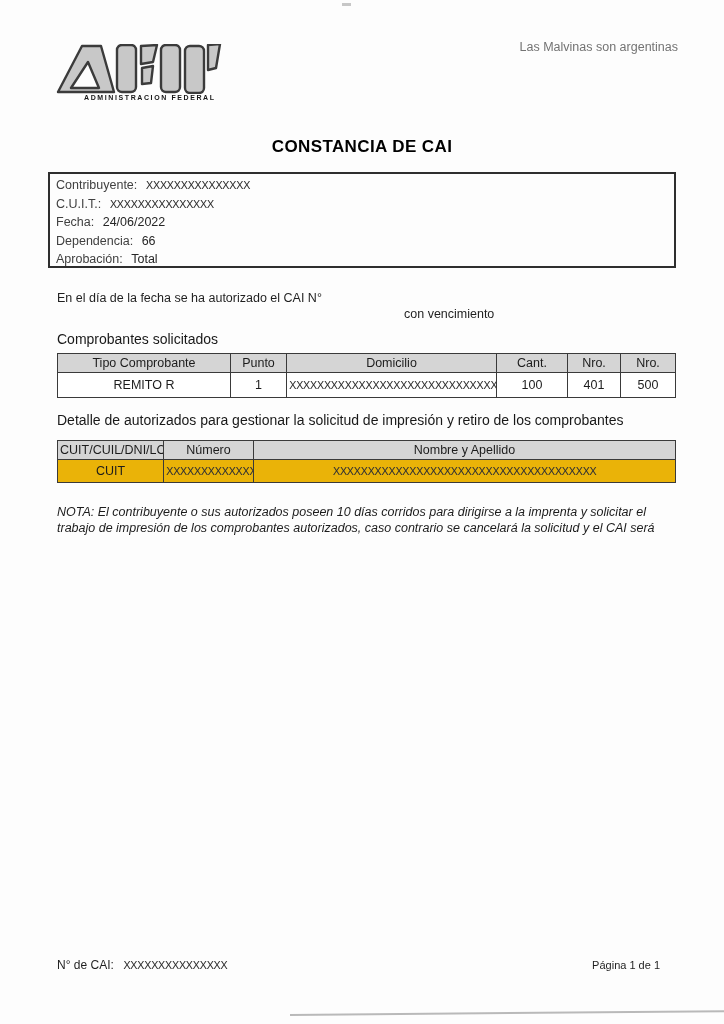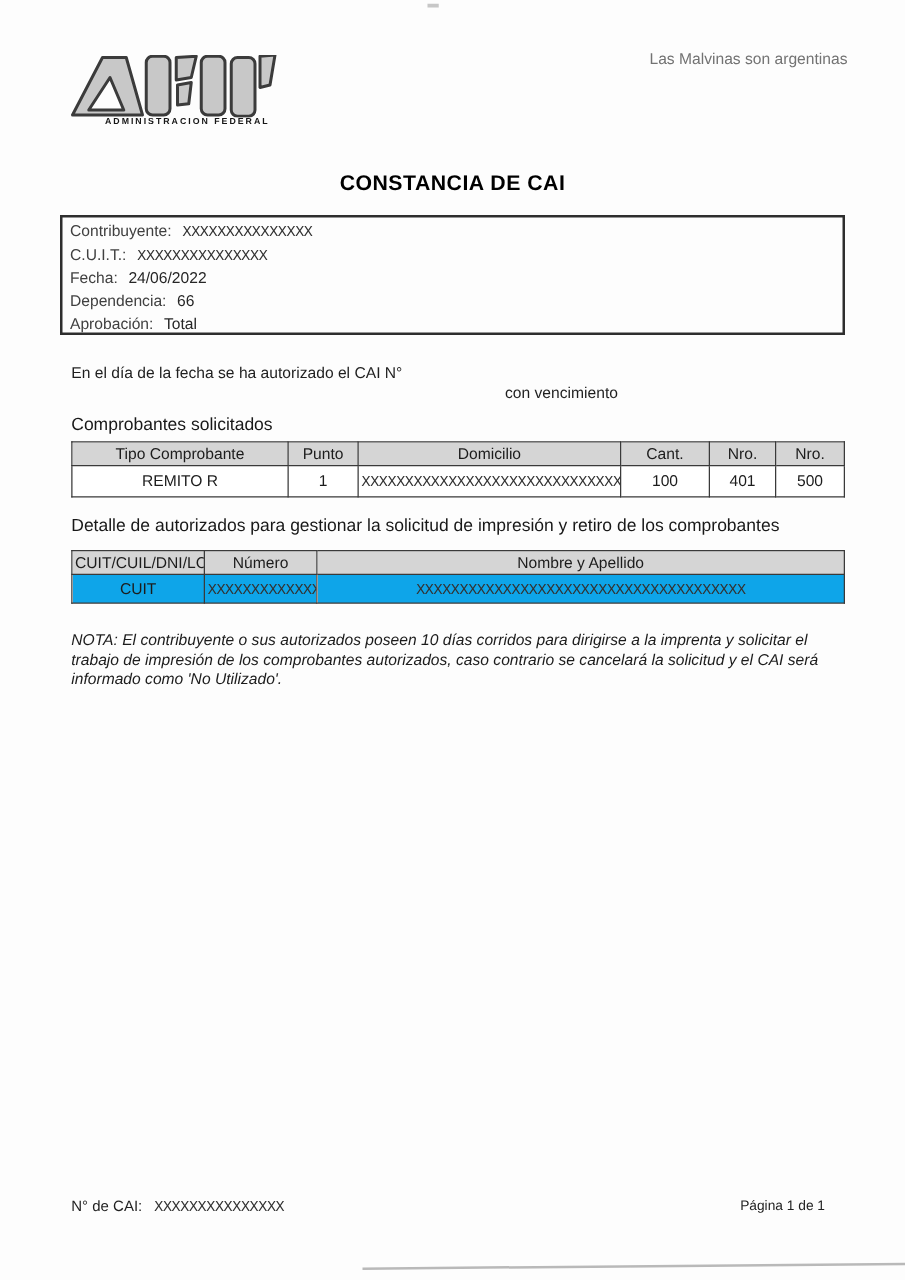--- a/index.html
+++ b/index.html
@@ -63,21 +63,21 @@
   }
   table.doc-table td {
     border: 1px solid #3a3a3a; overflow: hidden; white-space: nowrap;
     text-align: center; padding: 0 2px; box-sizing: border-box;
   }
   table.doc-table tr.thead td { background: #d5d5d5; height: 19px; }
   .t1 { top: 353px; width: 618px; }
   .t1 tr.tbody td { height: 25px; background: #fff; }
   .t2 { top: 440px; width: 618px; }
   .t2 tr.thead td { height: 17px; }
-  .t2 tr.tbody td { height: 23px; background: #0ea5e9; }
+  .t2 tr.tbody td { height: 23px; background: #eab308; }
   td.al { text-align: left; padding-left: 5px; }
   td.al2 { text-align: left; padding-left: 14px; }
 
   
   .note {
     position: absolute; left: 57px; top: 505px; width: 600px;
     font-size: 12.5px; line-height: 15.5px; color: #1c1c1c; font-style: italic;
   }
 
   
@@ -201,21 +201,20 @@
       <td>CUIT</td>
       <td class="al xval">XXXXXXXXXXXXXX</td>
       <td class="al2 xval">XXXXXXXXXXXXXXXXXXXXXXXXXXXXXXXXXXXXXX</td>
     </tr>
   </tbody>
     </table>
 
   <div class="note">
     <div>NOTA: El contribuyente o sus autorizados poseen 10 días corridos para dirigirse a la imprenta y solicitar el</div>
     <div>trabajo de impresión de los comprobantes autorizados, caso contrario se cancelará la solicitud y el CAI será</div>
-    <div>informado como 'No Utilizado'.</div>
   </div>
 
   <div class="footer-cai">
     <span>N° de CAI:</span>
     <span class="xval" style="margin-left:6px">XXXXXXXXXXXXXXX</span>
   </div>
   <div class="footer-page">Página 1 de 1</div>
 
   <div class="artifact-top"></div>
   <div class="artifact-bottom"></div>

